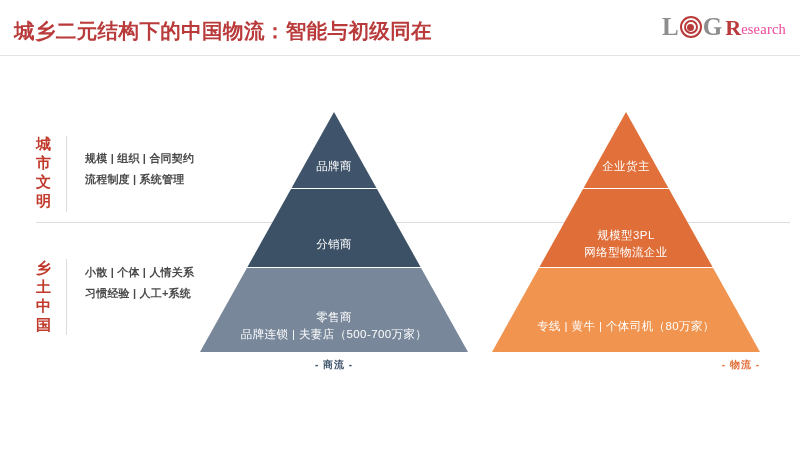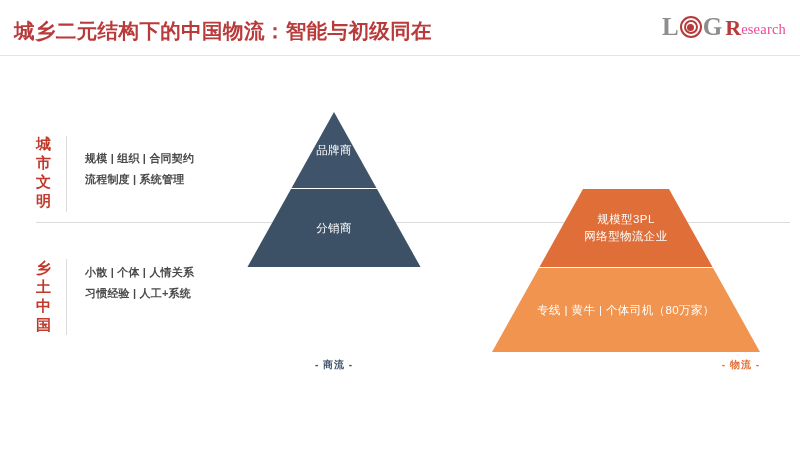--- a/index.html
+++ b/index.html
@@ -142,21 +142,21 @@
     left: 0;
     width: 100%;
   }
   .tier .shape {
     position: absolute;
     left: 0; top: 0;
     width: 100%; height: 100%;
   }
   .tier .tier-text {
     position: absolute;
-    left: 0; top: 0;
+    left: 0; top: 16px;
     width: 100%; height: 100%;
     display: flex;
     flex-direction: column;
     align-items: center;
     justify-content: center;
     color: #ffffff;
     font-size: 11.5px;
     line-height: 17px;
     letter-spacing: 0.4px;
     text-align: center;
@@ -235,22 +235,39 @@
       </div>
     </div>
     <div class="tier" style="top: 77px; height: 78px;">
       <svg class="shape" viewBox="0 0 268 78" preserveAspectRatio="none">
         <polygon points="91.00833333333333,0 176.99166666666667,0 220.54166666666669,78 47.45833333333333,78" fill="#3c5166"></polygon>
       </svg>
       <div class="tier-text">
         <div>分销商</div>
       </div>
     </div>
+    <div class="tier" style="top: 156px; height: 84px;">
+      <svg class="shape" viewBox="0 0 268 84" preserveAspectRatio="none">
+        <polygon points="46.89999999999999,0 221.10000000000002,0 268,84 0,84" fill="#78879a"></polygon>
+      </svg>
+      <div class="tier-text">
+        <div>零售商</div>
+        <div>品牌连锁 | 夫妻店（500-700万家）</div>
+      </div>
+    </div>
   </div>
 <div class="pyramid" id="pyramid-right">
+    <div class="tier" style="top: 0px; height: 76px;">
+      <svg class="shape" viewBox="0 0 268 76" preserveAspectRatio="none">
+        <polygon points="134,0 134,0 176.43333333333334,76 91.56666666666666,76" fill="#e2703a"></polygon>
+      </svg>
+      <div class="tier-text">
+        <div>企业货主</div>
+      </div>
+    </div>
     <div class="tier" style="top: 77px; height: 78px;">
       <svg class="shape" viewBox="0 0 268 78" preserveAspectRatio="none">
         <polygon points="91.00833333333333,0 176.99166666666667,0 220.54166666666669,78 47.45833333333333,78" fill="#df6e38"></polygon>
       </svg>
       <div class="tier-text">
         <div>规模型3PL</div>
         <div>网络型物流企业</div>
       </div>
     </div>
     <div class="tier" style="top: 156px; height: 84px;">

